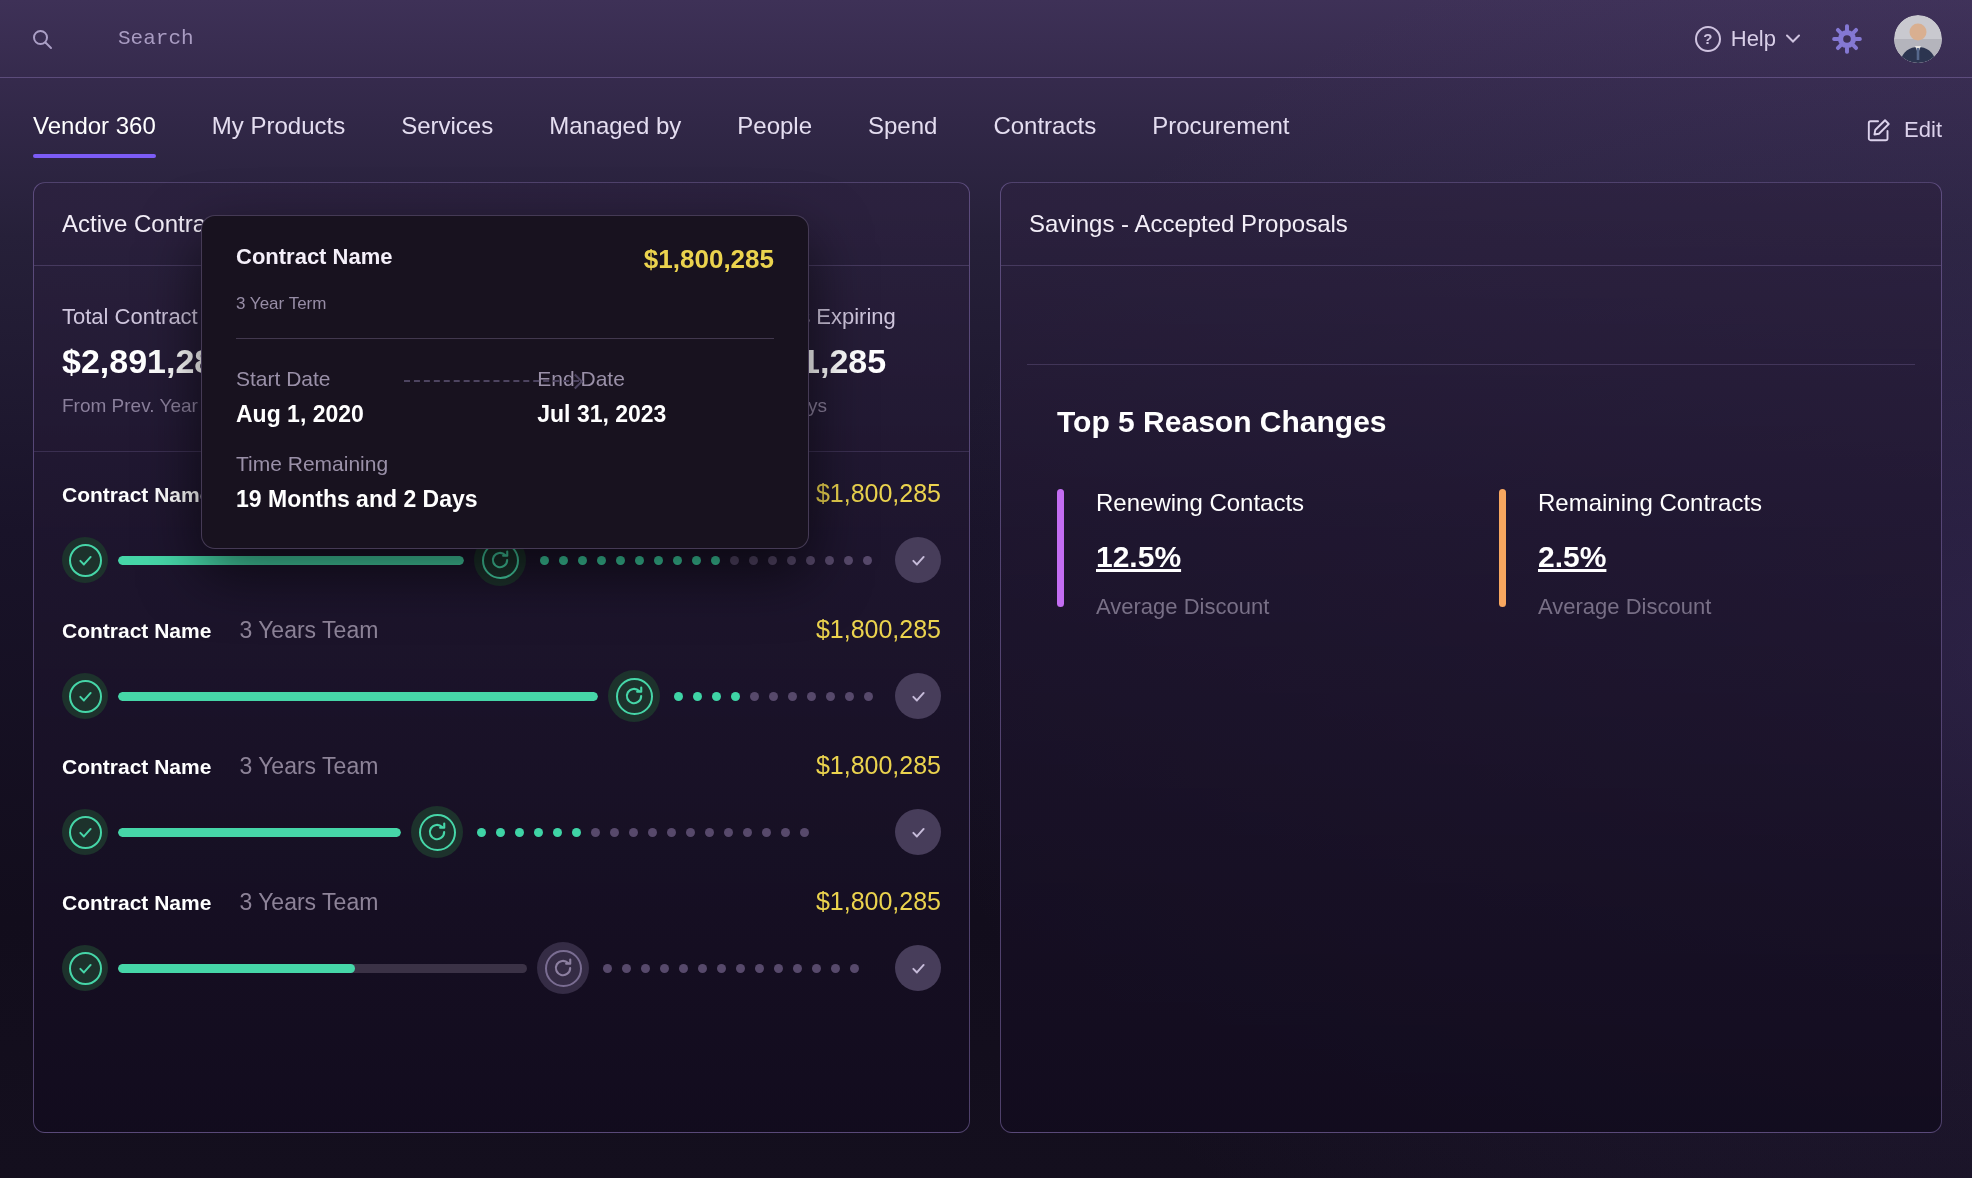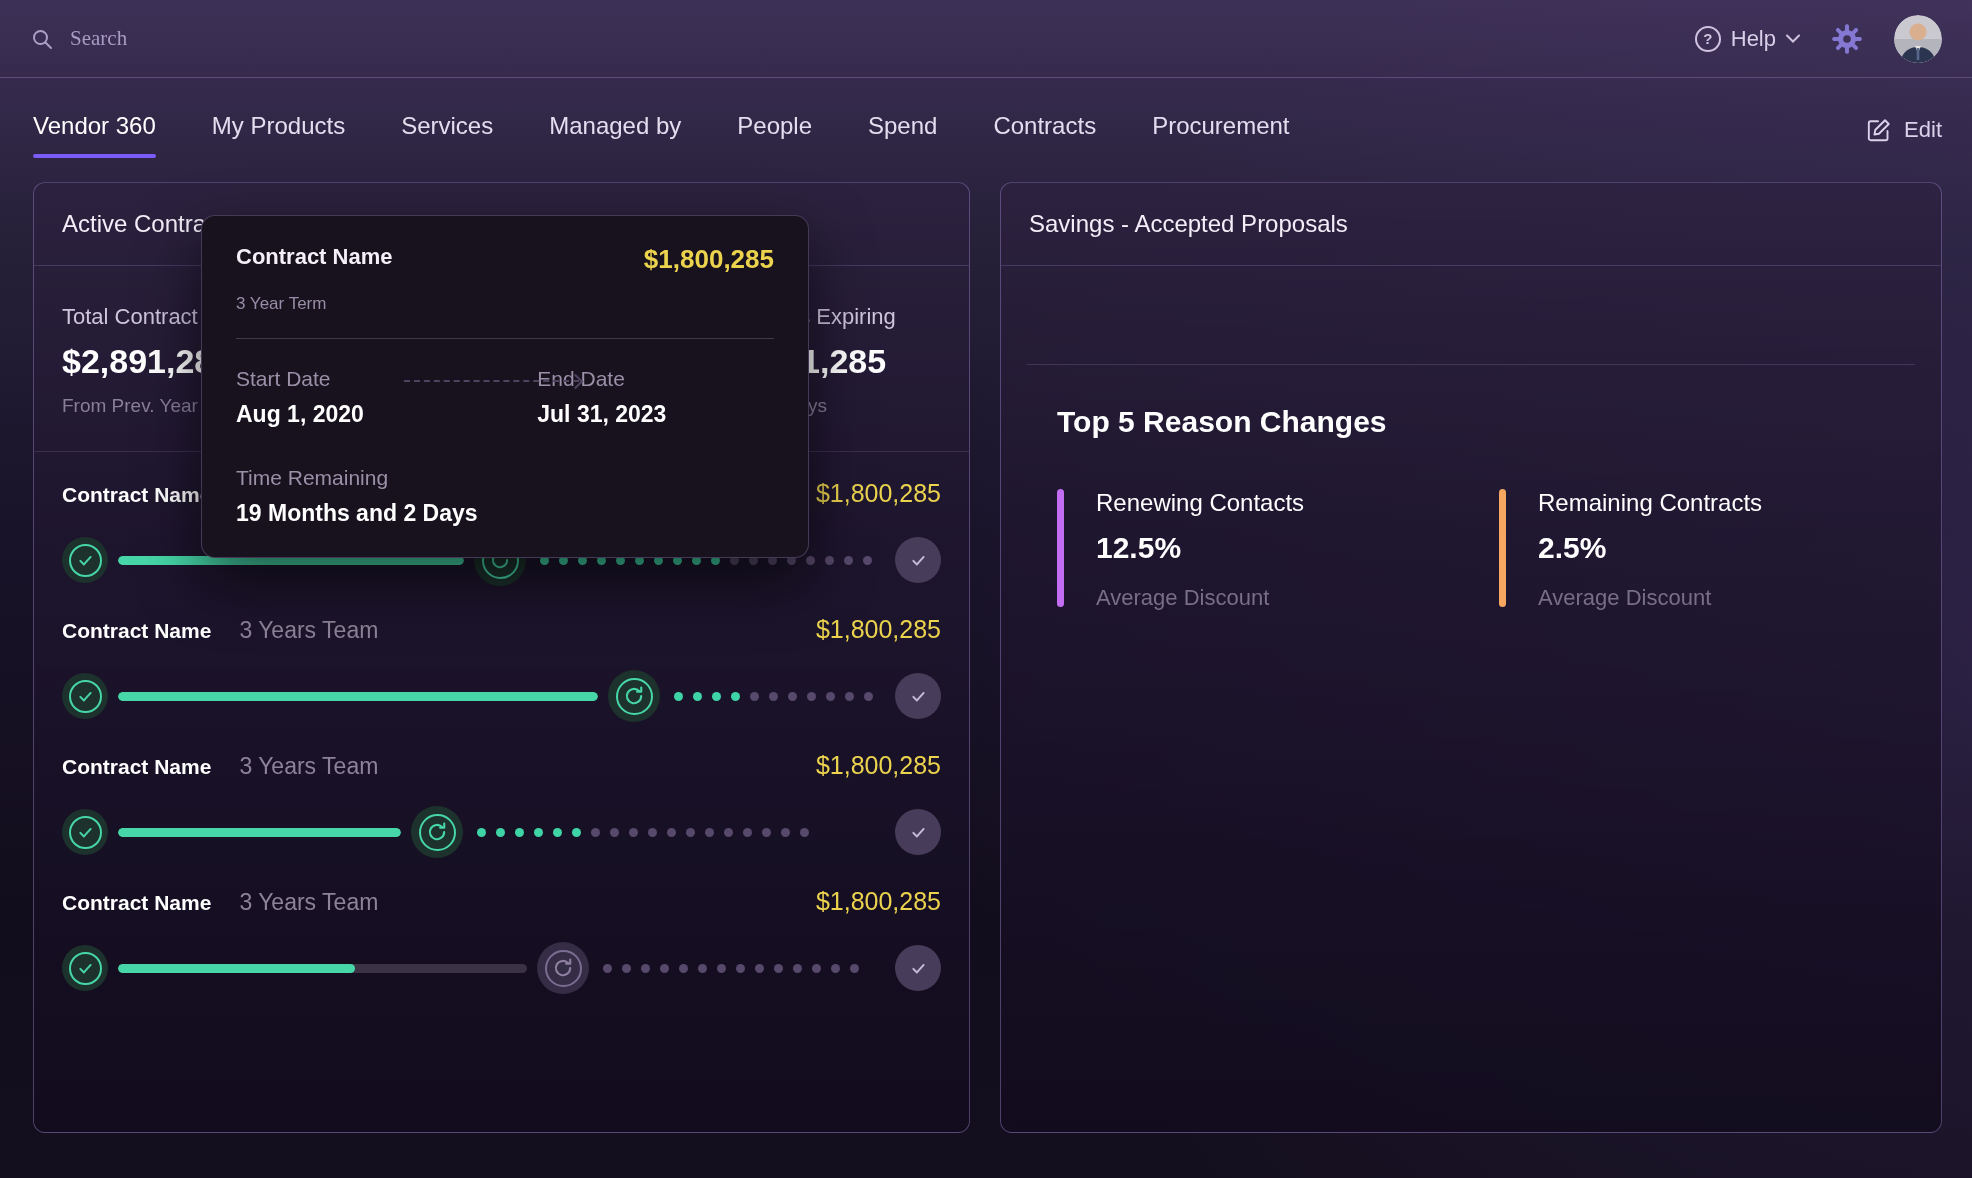--- a/index.html
+++ b/index.html
@@ -16,21 +16,21 @@
     background:
       radial-gradient(95% 110% at 103% 55%, rgba(98,76,150,0.28), rgba(0,0,0,0) 60%),
       linear-gradient(180deg,#3e3157 0%,#352a4c 7%,#262039 20%,#191329 45%,#120d1c 78%,#140f1e 100%);
     position:relative;
   }
   
   .topbar{height:78px;display:flex;align-items:center;justify-content:space-between;
     padding:0 30px;border-bottom:1px solid rgba(140,118,180,0.45);}
   .search{display:flex;align-items:center;gap:16px;width:600px;cursor:text;}
   .search input{background:transparent;border:none;outline:none;font-size:21px;
-    color:#8b5cf6;font-family:Liberation Serif, serif;width:100%;}
+    color:#8b5cf6;font-family:Liberation Mono, monospace;width:100%;margin-left:48px;}
   .search input::placeholder{color:#a99cc2;opacity:1;}
   .topbar-right{display:flex;align-items:center;gap:30px;}
   .help{display:flex;align-items:center;gap:10px;color:#d9cfe8;font-size:22px;cursor:pointer;}
   .qmark{width:26px;height:26px;border:2px solid #cfc3e0;border-radius:50%;display:flex;
     align-items:center;justify-content:center;font-size:15px;font-weight:bold;color:#cfc3e0;}
   .avatar{width:48px;height:48px;border-radius:50%;overflow:hidden;cursor:pointer;flex:none;}
   
   .navrow{display:flex;align-items:center;justify-content:space-between;padding:0 30px 0 33px;height:104px;}
   .tabs{display:flex;gap:56px;}
   .tab{font-size:24px;color:#e4ddf0;cursor:pointer;position:relative;padding:10px 0 18px;}
@@ -82,32 +82,32 @@
   .donut-wrap{position:relative;width:370px;height:370px;flex:none;}
   .donut-center{position:absolute;inset:0;display:flex;align-items:center;justify-content:center;
     font-size:62px;font-weight:bold;color:#fff;}
   .overall{font-size:47px;font-weight:bold;line-height:1.42;width:380px;color:#fff;}
   .sav-divider{border-bottom:1px solid rgba(150,130,190,0.25);margin:98px 26px 0;}
   .top5{font-size:30px;font-weight:bold;color:#fff;margin:40px 0 0 56px;}
   .sav-stats{display:flex;margin:50px 0 0 56px;}
   .sblock{display:flex;gap:32px;width:504px;}
   .sbar{width:7px;border-radius:4px;height:118px;flex:none;}
   .sblock .lbl{font-size:24px;color:#fff;}
-  .sblock .val{font-size:30px;font-weight:bold;color:#fff;margin-top:14px;}
+  .sblock .val{font-size:30px;font-weight:bold;color:#fff;margin-top:23px;text-decoration:underline;}
   .sblock .sub{font-size:22px;color:#786f86;margin-top:20px;}
   
   .tooltip{position:absolute;left:201px;top:215px;width:608px;min-height:334px;z-index:10;
     background:#18121f;border:1px solid rgba(125,108,150,0.45);border-radius:14px;
     box-shadow:0 24px 60px rgba(0,0,0,0.6);padding:28px 34px 30px;}
   .tt-head{display:flex;align-items:flex-start;}
   .tt-title{font-size:22px;font-weight:bold;color:#f4eff9;}
   .tt-term{font-size:17px;color:#978da6;margin-top:24px;}
   .tt-amount{margin-left:auto;font-size:26px;font-weight:bold;color:var(--yellow);}
   .tt-divider{border-bottom:1px solid rgba(145,130,165,0.35);margin:24px 0 28px;}
-  .tt-grid{display:grid;grid-template-columns:56% 44%;row-gap:38px;position:relative;}
+  .tt-grid{display:grid;grid-template-columns:56% 44%;row-gap:24px;position:relative;}
   .tt-lbl{font-size:21px;color:#9a90a8;}
   .tt-val{font-size:23px;font-weight:bold;color:#fff;margin-top:10px;}
   .tt-arrow{position:absolute;left:168px;top:13px;width:175px;height:2px;
     border-top:2px dashed #4d4460;}
   .tt-arrow::after{content:"";position:absolute;right:-2px;top:-6px;width:9px;height:9px;
     border-top:2px solid #4d4460;border-right:2px solid #4d4460;transform:rotate(45deg);}
   svg{display:block;}
 </style>
 </head>
 <body>

